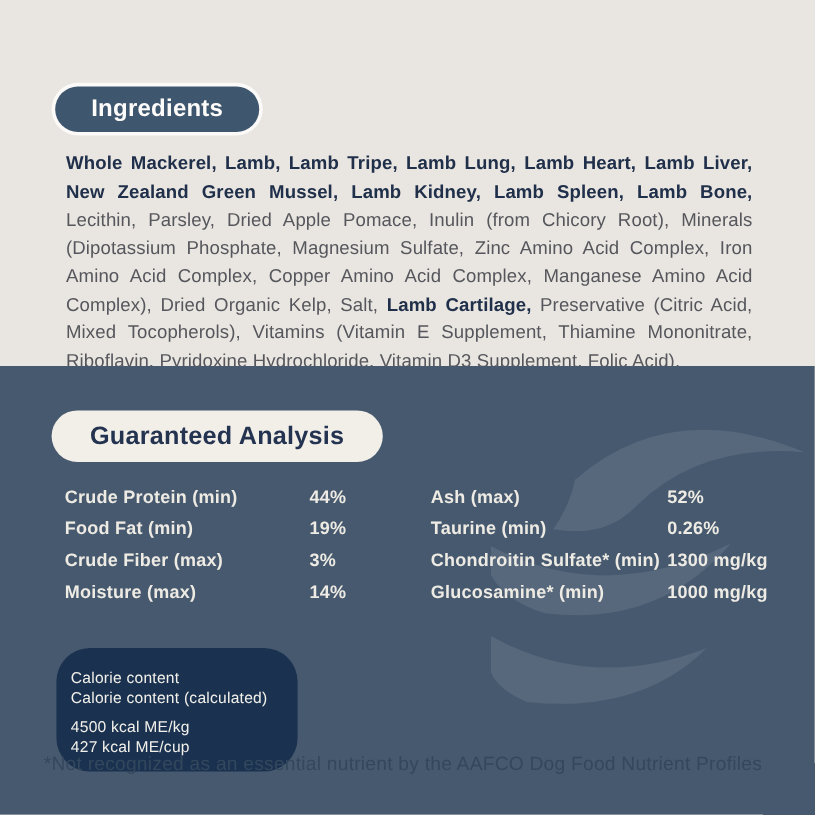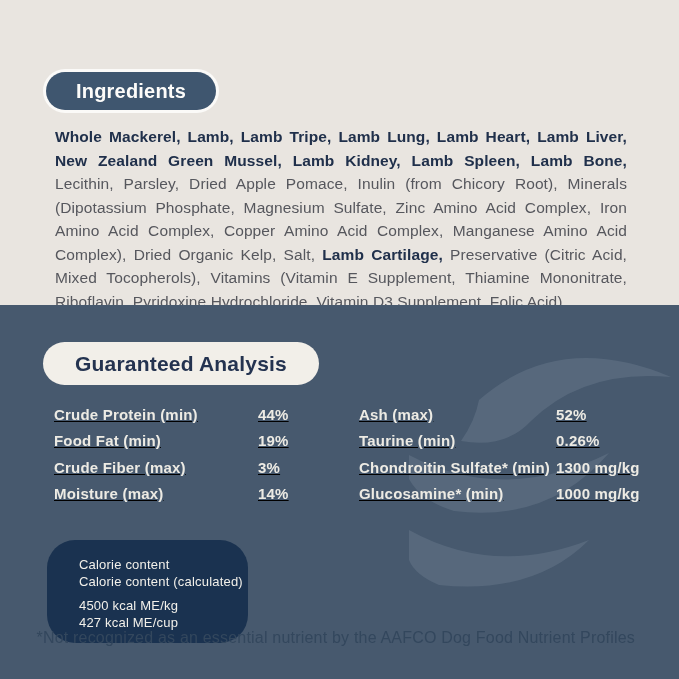--- a/index.html
+++ b/index.html
@@ -73,36 +73,35 @@
   }
   .ga-table {
     position: absolute; left: 54px; top: 96px;
     width: 574px;
   }
   .ga-row {
     display: grid;
     grid-template-columns: 204px 101px 197px 72px;
     height: 26.5px;
     align-items: center;
-    text-decoration: underline;
   }
   .ga-cell {
     font-size: 15px;
     font-weight: 700;
     color: #edebe4;
     letter-spacing: 0.2px;
     white-space: nowrap;
   }
 
   .calorie-box {
     position: absolute; left: 47px; top: 235px;
     width: 201px; height: 103px;
     background: #1a3250;
     border-radius: 28px;
-    padding: 16px 0 0 32px;
+    padding: 16px 0 0 12px;
     color: #f2f0ea;
   }
   .cal-line { font-size: 13px; line-height: 17px; letter-spacing: 0.2px; }
   .cal-values { margin-top: 7px; }
 
   .footnote {
     position: absolute; right: 44px; top: 324px;
     font-size: 16px;
     letter-spacing: 0.2px;
     color: #33475d;

